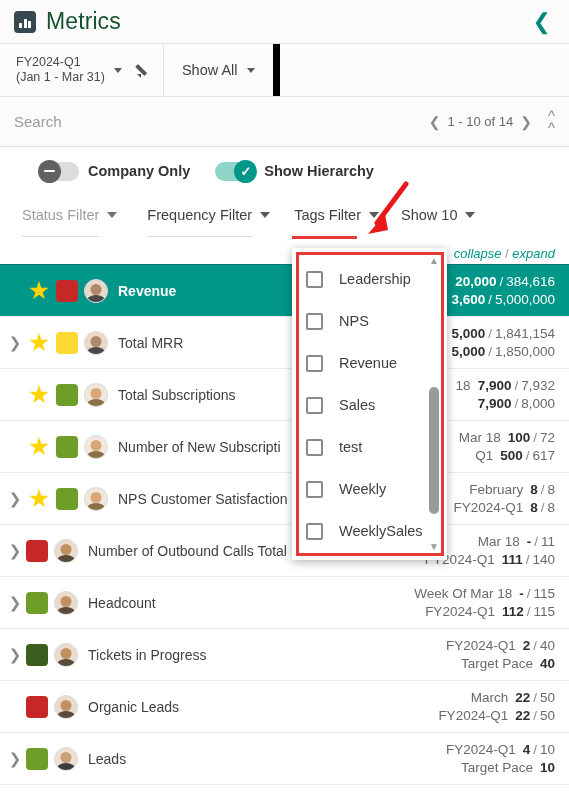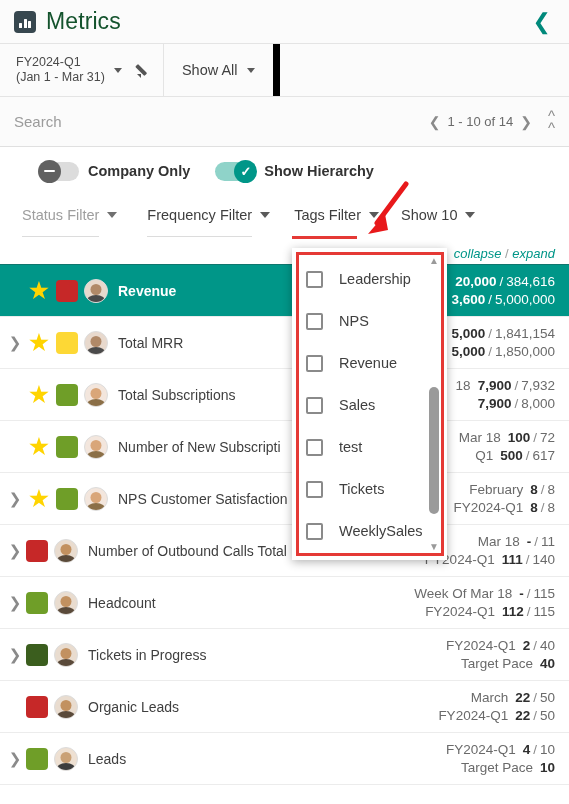--- a/index.html
+++ b/index.html
@@ -491,21 +491,21 @@
         <div class="dd-item">
           <span class="dd-box"></span>
           <span class="dd-label">Sales</span>
         </div>
         <div class="dd-item">
           <span class="dd-box"></span>
           <span class="dd-label">test</span>
         </div>
         <div class="dd-item">
           <span class="dd-box"></span>
-          <span class="dd-label">Tickets</span>
+          <span class="dd-label">Weekly</span>
         </div>
         <div class="dd-item">
           <span class="dd-box"></span>
           <span class="dd-label">WeeklySales</span>
         </div>
       </div>
     <div class="dd-scroll">
       <span class="tri">▲</span>
       <span class="track">
           <span class="thumb"></span>

